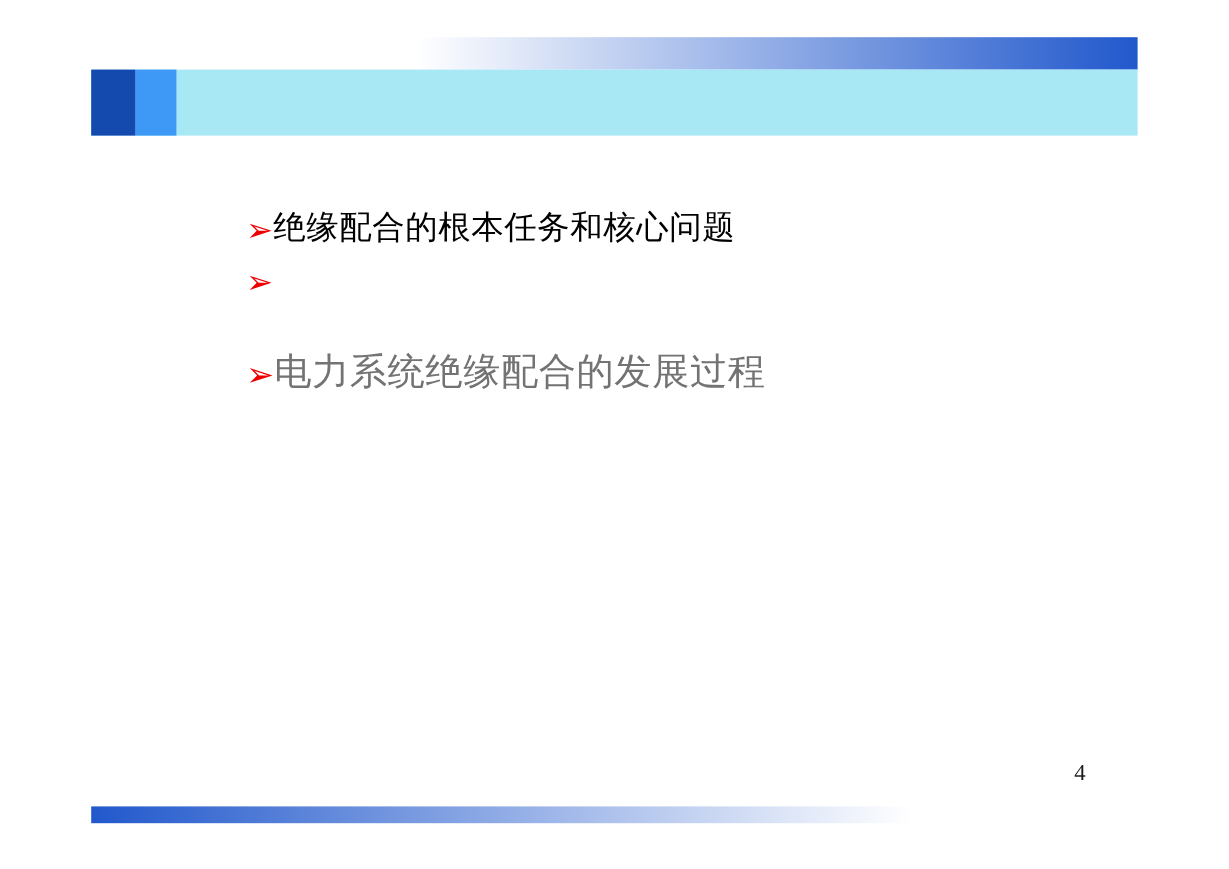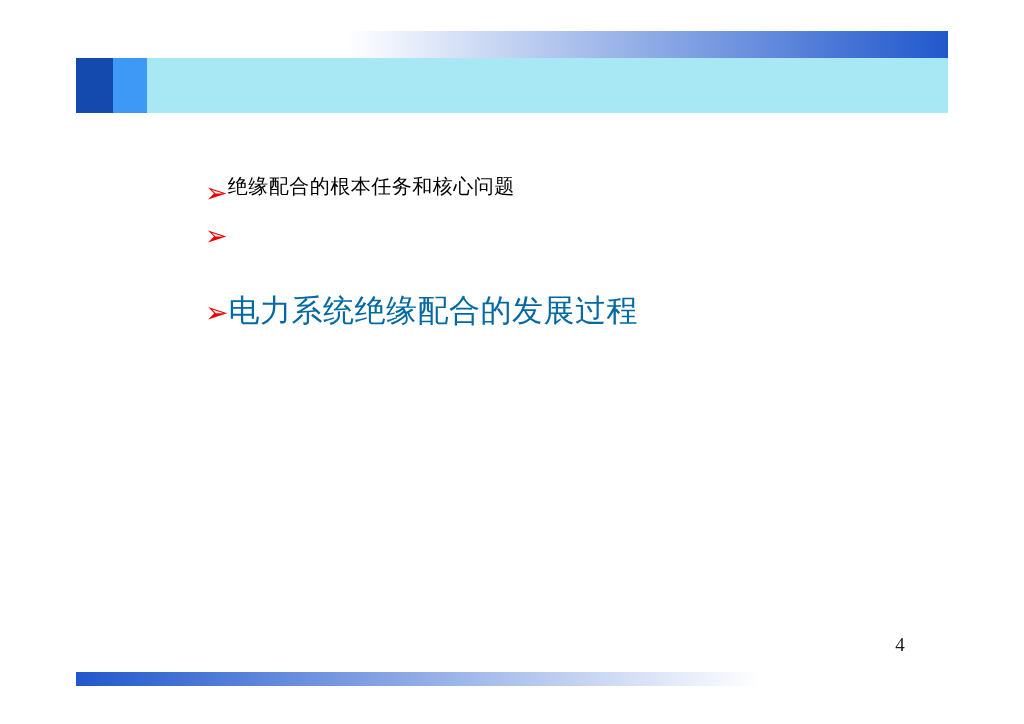--- a/index.html
+++ b/index.html
@@ -111,21 +111,21 @@
     line-height: 1;
     letter-spacing: 0.5px;
   }
 
   
   .size-normal .bullet-marker {
     font-size: 27px;
     padding-top: 3px;
   }
   .size-normal .bullet-text {
-    font-size: 20px;
+    font-size: 27px;
   }
   .size-normal {
     height: 43px;
   }
 
   
   .size-large .bullet-marker {
     font-size: 28px;
     padding-top: 4px;
   }
@@ -187,21 +187,21 @@
       </li>
 
       <li class="bullet-item size-normal">
         <span class="bullet-marker" style="color: rgb(238, 0, 0);">➢</span>
       </li>
 
       <li class="bullet-spacer"></li>
 
       <li class="bullet-item size-large">
         <span class="bullet-marker" style="color: rgb(238, 0, 0);">➢</span>
-        <span class="bullet-text" style="color: #0369a1;">电力系统绝缘配合的发展过程</span>
+        <span class="bullet-text" style="color: #737373;">电力系统绝缘配合的发展过程</span>
       </li>
 
     </ul>
   </div>
 
   <div class="page-number">4</div>
 
   <div class="footer-bar" style="background: linear-gradient(to right, rgb(33, 88, 204) 0%, rgb(255, 255, 255) 100%);"></div>
 
 </div>

